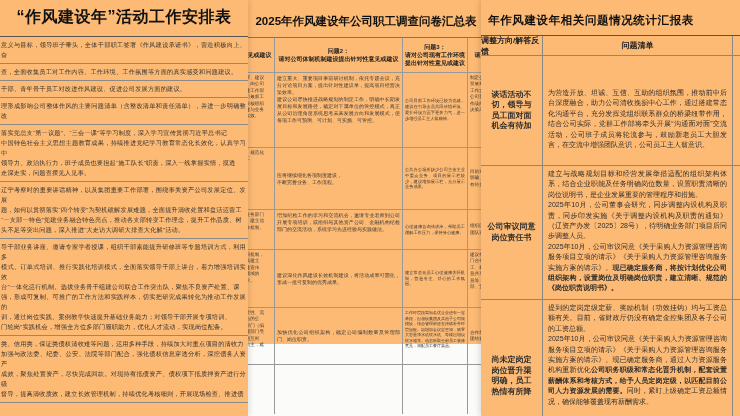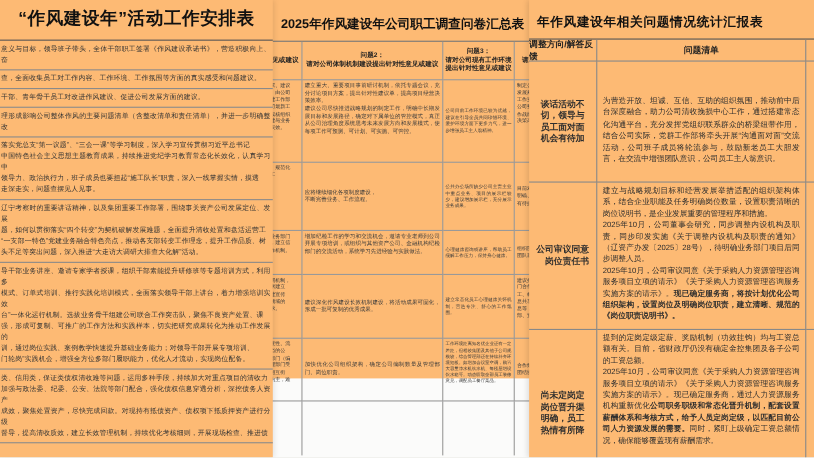--- a/index.html
+++ b/index.html
@@ -33,21 +33,21 @@
   .c-center span{white-space:pre-line;}
 
   
   #page-right{left:481px;width:264px;height:416px;z-index:2;box-shadow:-2px 0 5px rgba(0,0,0,.12);}
   #page-right .title{margin:13px 0 7px;width:220px;text-align:center;font-weight:bold;font-size:11.5px;letter-spacing:.6px;color:#111;}
   .rtable{border-top:1.3px solid #555;width:264px;}
   .rrow{display:grid;grid-template-columns:62px 190px 1fr;}
   .rcell{border-right:1px solid #888;border-bottom:1px solid #888;overflow:hidden;}
   .rhead{height:20px;}
   .rhead .rcell{display:flex;align-items:center;justify-content:center;font-weight:bold;font-size:8px;color:#222;}
-  .rissue{display:flex;align-items:center;justify-content:center;text-align:right;
+  .rissue{display:flex;align-items:center;justify-content:center;text-align:center;
     font-size:8px;line-height:10.5px;font-weight:600;color:#2e2e2e;white-space:pre-line;padding:2px;}
   .ranswer{padding:3px 5px;font-size:7px;line-height:10.4px;text-align:justify;color:#2e2e2e;}
   .ranswer span{display:block;}
   .ranswer .inlineblock span, .ranswer .inlineblock b{display:inline;}
   .r1pad{padding-top:32px;}
   .nobot{border-bottom:none;}
 </style>
 </head>
 <body>
 

